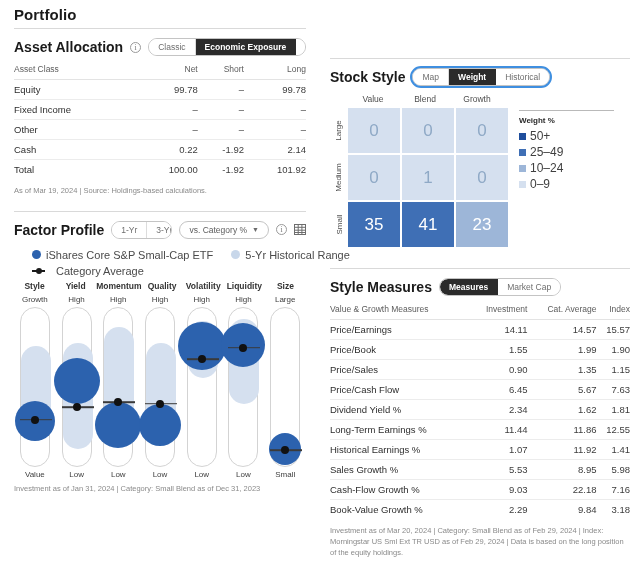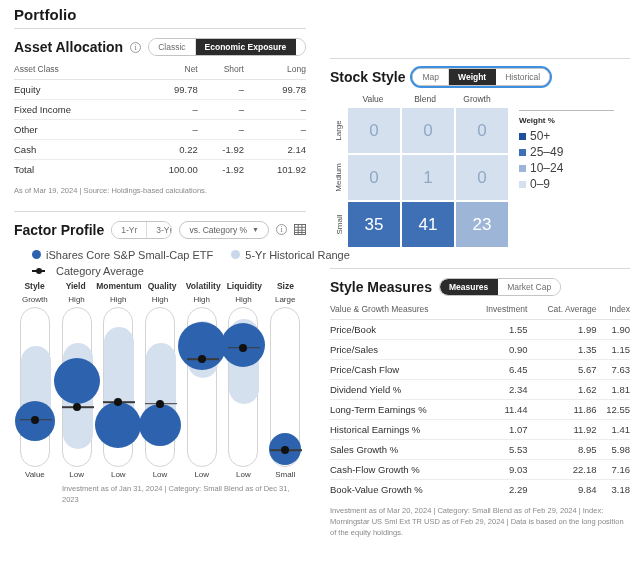--- a/index.html
+++ b/index.html
@@ -347,21 +347,21 @@
       <div class="fp-bot">
         <div>Value</div>
         <div>Low</div>
         <div>Low</div>
         <div>Low</div>
         <div>Low</div>
         <div>Low</div>
         <div>Small</div>
       </div>
 
-      <div class="footnote" style="margin-top:5px;margin-left:48px;">Investment as of Jan 31, 2024 | Category: Small Blend as of Dec 31, 2023</div>
+      <div class="footnote" style="margin-top:5px;">Investment as of Jan 31, 2024 | Category: Small Blend as of Dec 31, 2023</div>
     </div>
 
     <div class="col-right">
 
       <div class="sec-head">
         <div class="sec-title">Stock Style</div>
         <div class="pill focus">
           <div class="seg">Map</div>
           <div class="seg active">Weight</div>
           <div class="seg">Historical</div>
@@ -437,20 +437,26 @@
         <thead>
           <tr>
             <th class="lbl">Value &amp; Growth Measures</th>
             <th>Investment</th>
             <th>Cat. Average</th>
             <th>Index</th>
           </tr>
         </thead>
         <tbody id="sm-body">
             <tr>
+              <td class="lbl">Price/Earnings</td>
+              <td>14.11</td>
+              <td>14.57</td>
+              <td>15.57</td>
+            </tr>
+            <tr>
               <td class="lbl">Price/Book</td>
               <td>1.55</td>
               <td>1.99</td>
               <td>1.90</td>
             </tr>
             <tr>
               <td class="lbl">Price/Sales</td>
               <td>0.90</td>
               <td>1.35</td>
               <td>1.15</td>

